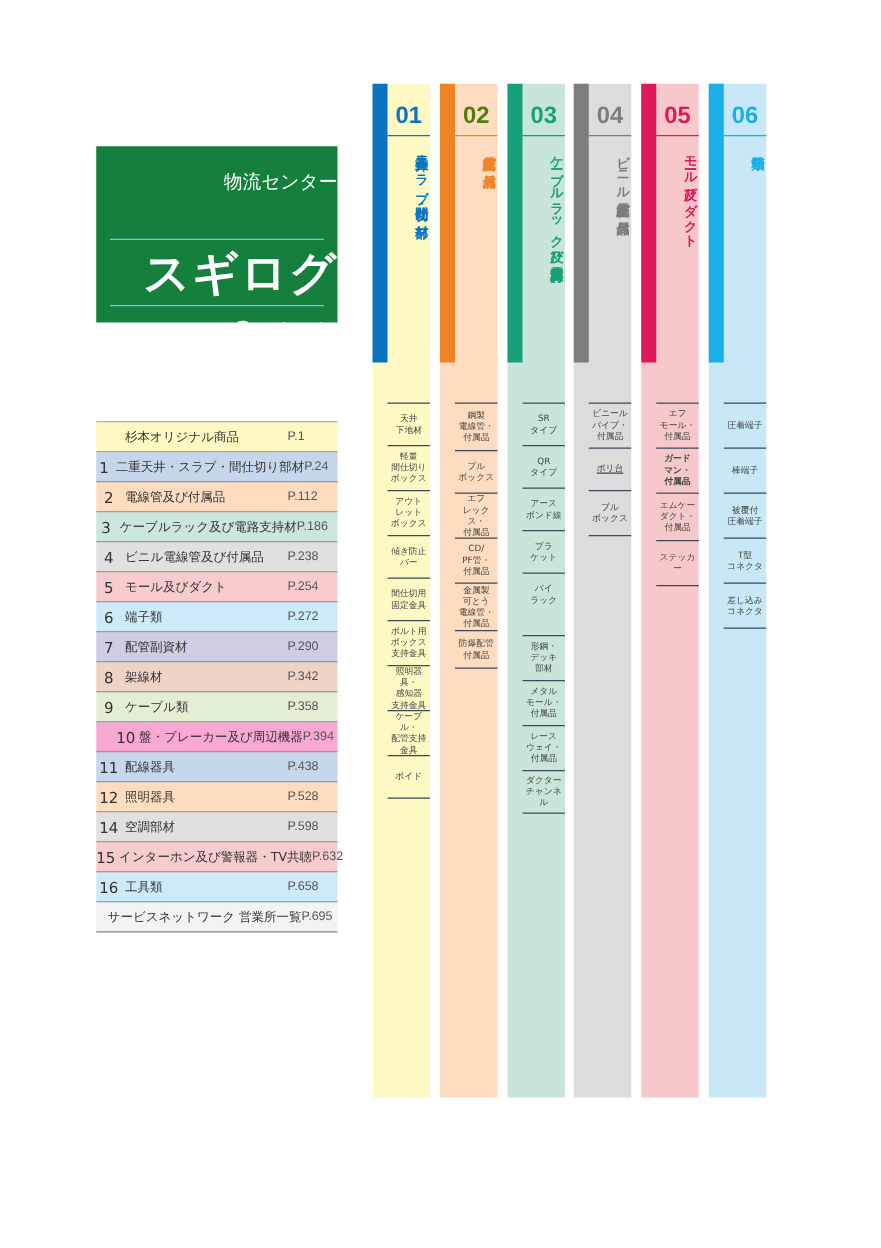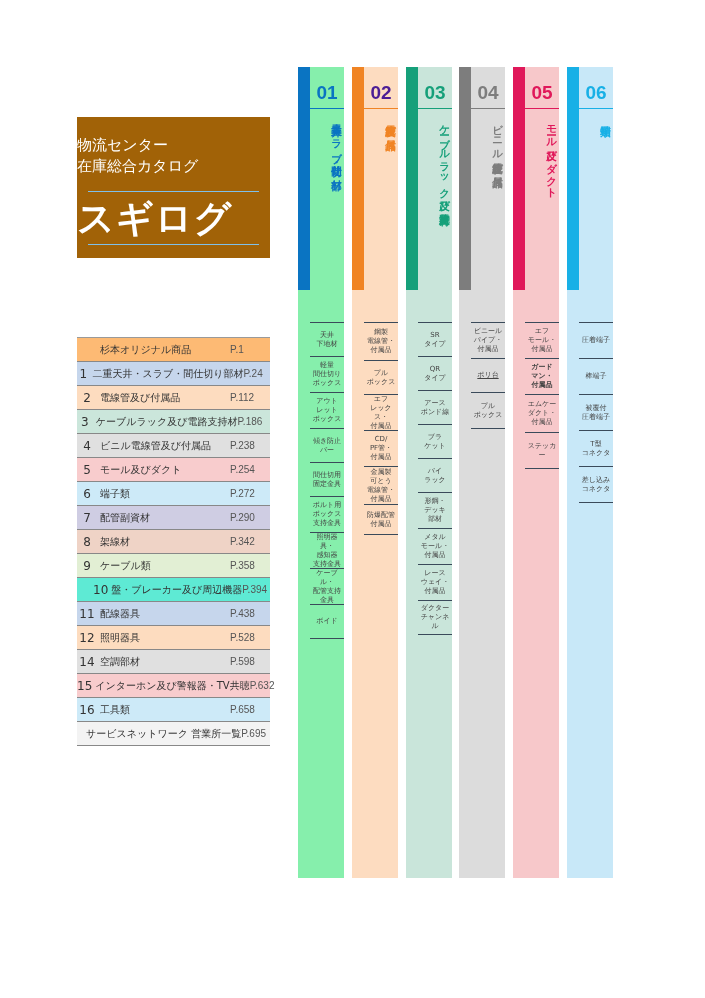--- a/index.html
+++ b/index.html
@@ -1,17 +1,17 @@
 <!DOCTYPE html>
 <html><head>
 <meta charset="utf-8">
 <style>
   html,body{margin:0;padding:0;}
   body{width:705px;height:998px;background:#ffffff;position:relative;overflow:hidden;font-family:"DejaVu Sans","Liberation Sans",sans-serif;}
-  .logo{position:absolute;left:77px;top:117px;width:193px;height:141px;background:#a16207;color:#fff;text-align:left;}
+  .logo{position:absolute;left:77px;top:117px;width:193px;height:141px;background:#15803d;color:#fff;text-align:right;}
   .logo .sub{position:absolute;top:18px;left:0;right:0;font-size:15px;line-height:21px;}
   .logo .hr{position:absolute;left:11px;right:11px;height:1px;background:#7fc0ea;}
   .logo .hr1{top:74px;} .logo .hr2{top:127px;}
   .logo .brand{position:absolute;top:78px;left:0;right:0;font-size:37px;font-weight:bold;letter-spacing:1px;line-height:48px;}
   .logo .en{position:absolute;top:135px;left:0;right:0;font-size:21px;line-height:26px;font-family:"Liberation Sans",sans-serif;}
   .toc{position:absolute;left:77px;top:337px;width:193px;border-top:1px solid #9a9a9a;}
   .row{height:23px;border-bottom:1.5px solid #888;display:flex;align-items:center;font-size:10px;color:#333;position:relative;}
   .row .num{width:20px;text-align:center;font-size:12px;}
   .row .title{flex:1;padding-left:3px;white-space:nowrap;}
   .row .page{width:36px;text-align:left;padding-right:4px;color:#555;font-family:"Liberation Sans",sans-serif;font-size:10px;}
@@ -23,30 +23,29 @@
   .col .items{position:absolute;left:12px;right:0;top:255px;}
   .col .item{border-top:1.5px solid #3a4a5a;font-size:7px;line-height:9px;color:#444;text-align:center;display:flex;align-items:center;justify-content:center;padding:0 1px;box-sizing:border-box;}
   .col .endline{border-top:1.5px solid #3a4a5a;}
 </style>
 </head>
 <body>
 
 <div class="logo">
   <div class="sub">
     <div>物流センター</div>
-    <div>在庫総合カタログ</div>
   </div>
   <div class="hr hr1"></div>
   <div class="brand">スギログ</div>
   <div class="hr hr2"></div>
   <div class="en">Contents</div>
 </div>
 
 <div class="toc" id="toc">
-    <div class="row" style="background: #fdba74;">
+    <div class="row" style="background: #fef9c3;">
       <span class="num"></span>
       <span class="title">杉本オリジナル商品</span>
       <span class="page">P.1</span>
     </div>
     <div class="row" style="background: rgb(198, 214, 236);">
       <span class="num">1</span>
       <span class="title">二重天井・スラブ・間仕切り部材</span>
       <span class="page">P.24</span>
     </div>
     <div class="row" style="background: rgb(253, 220, 191);">
@@ -82,21 +81,21 @@
     <div class="row" style="background: rgb(239, 211, 198);">
       <span class="num">8</span>
       <span class="title">架線材</span>
       <span class="page">P.342</span>
     </div>
     <div class="row" style="background: rgb(226, 239, 212);">
       <span class="num">9</span>
       <span class="title">ケーブル類</span>
       <span class="page">P.358</span>
     </div>
-    <div class="row" style="background: #5eead4; padding-left: 16px;">
+    <div class="row" style="background: #f9a8d4; padding-left: 16px;">
       <span class="num">10</span>
       <span class="title">盤・ブレーカー及び周辺機器</span>
       <span class="page">P.394</span>
     </div>
     <div class="row" style="background: rgb(198, 214, 236);">
       <span class="num">11</span>
       <span class="title">配線器具</span>
       <span class="page">P.438</span>
     </div>
     <div class="row" style="background: rgb(253, 220, 191);">
@@ -120,21 +119,21 @@
       <span class="page">P.658</span>
     </div>
     <div class="row" style="background: rgb(243, 243, 243);">
       <span class="num"></span>
       <span class="title">サービスネットワーク 営業所一覧</span>
       <span class="page">P.695</span>
     </div>
   </div>
 
 <div id="cols">
-    <div class="col" style="left: 298px; background: #86efac;">
+    <div class="col" style="left: 298px; background: #fef9c3;">
       <div class="stripe" style="background:#0a74c2"></div>
       <div class="cnum" style="color:#0a74c2">01</div>
       <div class="uline" style="background:#0a74c2"></div>
       <div class="vtitle" style="color:#0a74c2">二重天井・スラブ・間仕切り部材</div>
       <div class="items">
         <div class="item" style="height:34px;white-space:pre-line;">天井
 下地材</div>
         <div class="item" style="height:36px;white-space:pre-line;">軽量
 間仕切り
 ボックス</div>
@@ -153,21 +152,21 @@
 支持金具</div>
         <div class="item" style="height:36px;white-space:pre-line;">ケーブル・
 配管支持
 金具</div>
         <div class="item" style="height:34px;white-space:pre-line;">ボイド</div>
         <div class="endline"></div>
       </div>
     </div>
     <div class="col" style="left: 352px; background: rgb(253, 220, 192);">
       <div class="stripe" style="background:#f08424"></div>
-      <div class="cnum" style="color:#4c1d95">02</div>
+      <div class="cnum" style="color:#4d7c0f">02</div>
       <div class="uline" style="background:#f08424"></div>
       <div class="vtitle" style="color:#f08424">電線管及び付属品</div>
       <div class="items">
         <div class="item" style="height:38px;white-space:pre-line;">鋼製
 電線管・
 付属品</div>
         <div class="item" style="height:34px;white-space:pre-line;">プル
 ボックス</div>
         <div class="item" style="height:36px;white-space:pre-line;">エフ
 レックス・
@@ -193,21 +192,21 @@
         <div class="item" style="height:34px;white-space:pre-line;">SR
 タイプ</div>
         <div class="item" style="height:34px;white-space:pre-line;">QR
 タイプ</div>
         <div class="item" style="height:34px;white-space:pre-line;">アース
 ボンド線</div>
         <div class="item" style="height:34px;white-space:pre-line;">ブラ
 ケット</div>
         <div class="item" style="height:34px;white-space:pre-line;">バイ
 ラック</div>
-        <div class="item" style="height:36px;white-space:pre-line;">形鋼・
+        <div class="item" style="height:36px;white-space:pre-line;margin-top:16px;">形鋼・
 デッキ
 部材</div>
         <div class="item" style="height:36px;white-space:pre-line;">メタル
 モール・
 付属品</div>
         <div class="item" style="height:36px;white-space:pre-line;">レース
 ウェイ・
 付属品</div>
         <div class="item" style="height:34px;white-space:pre-line;">ダクター
 チャンネル</div>

